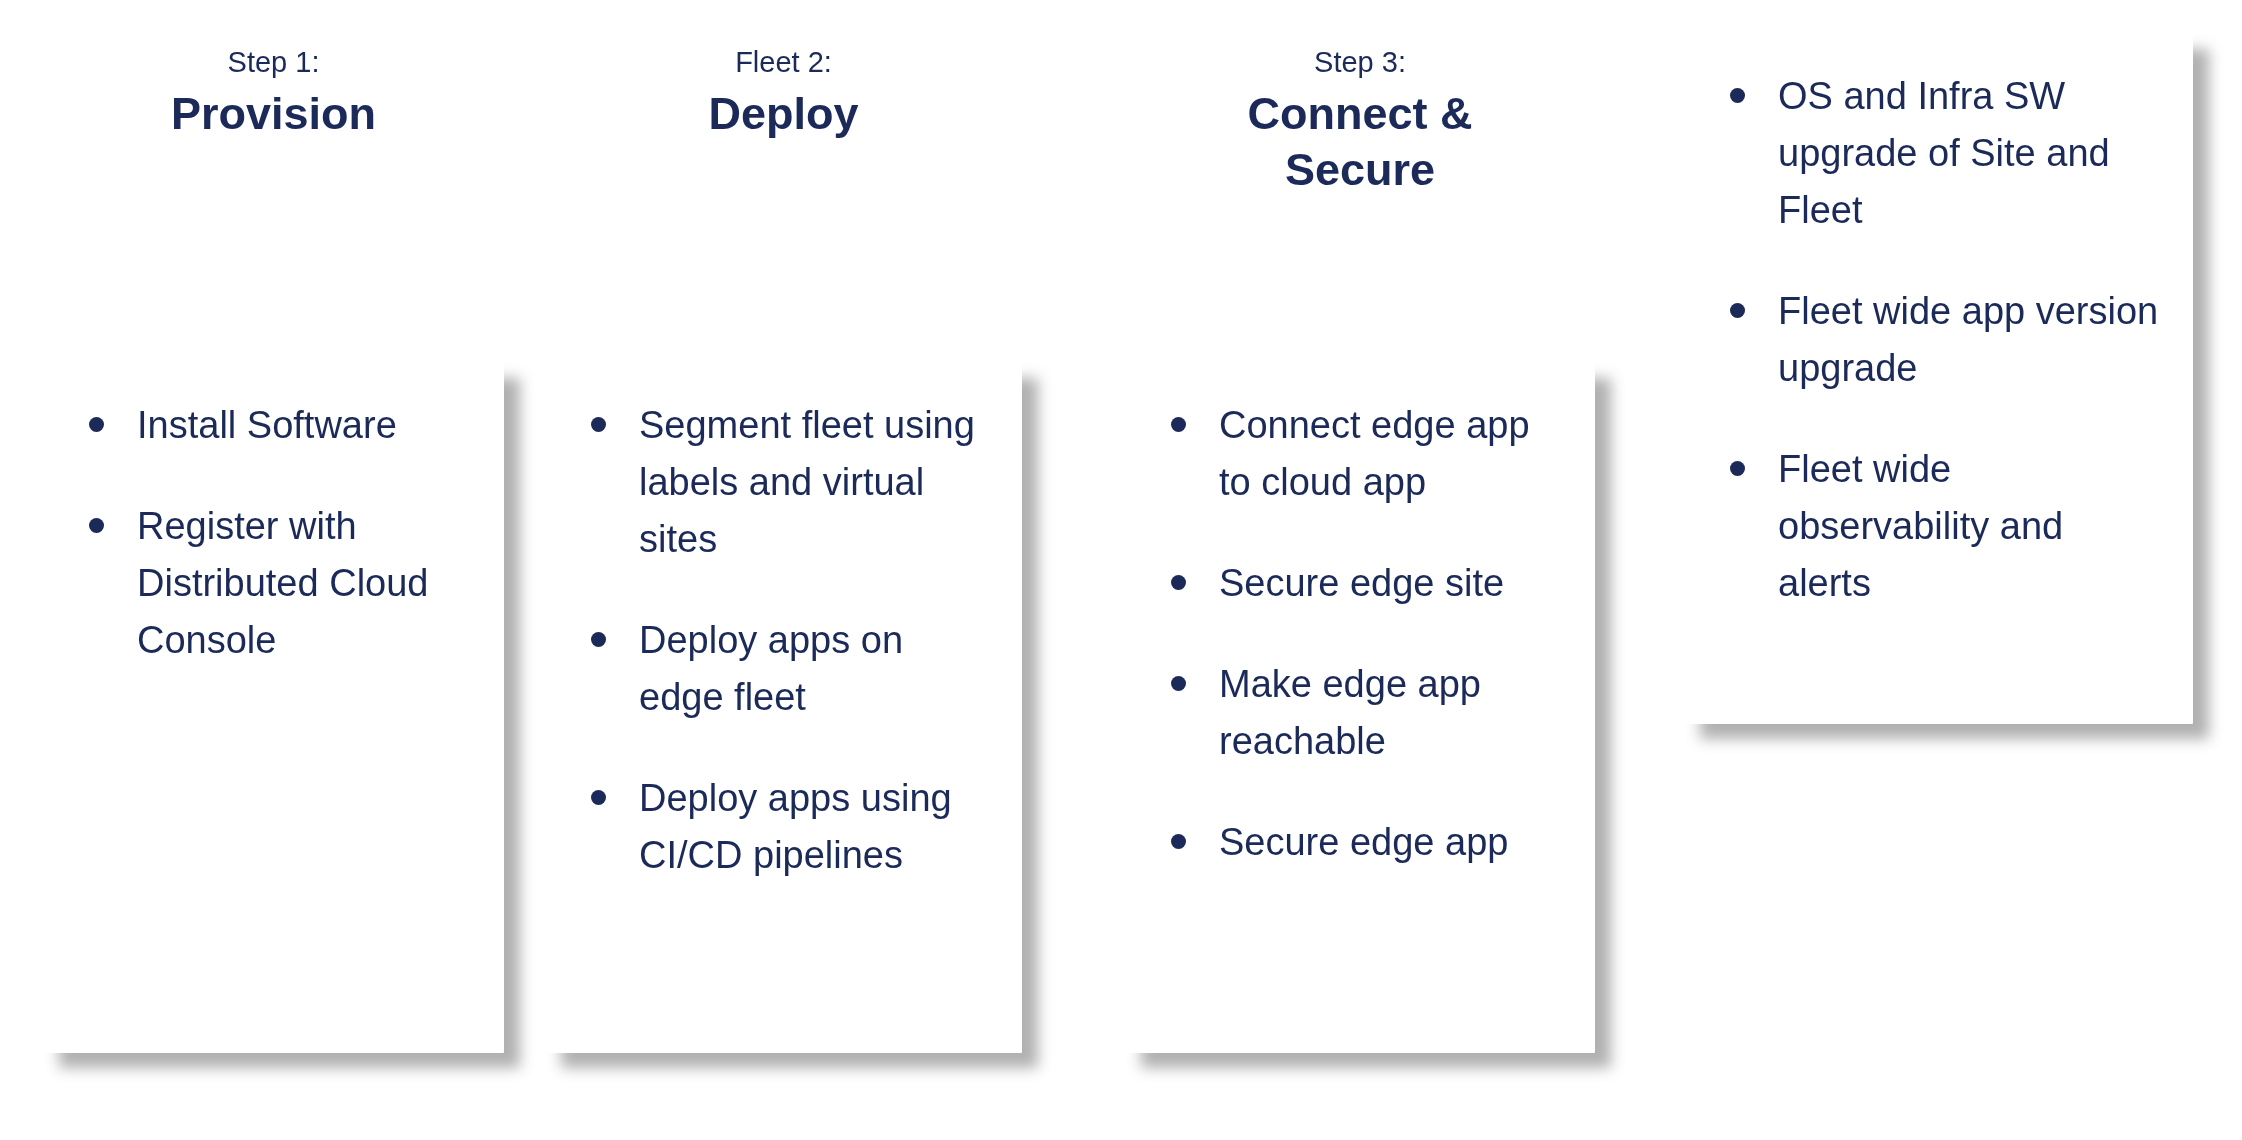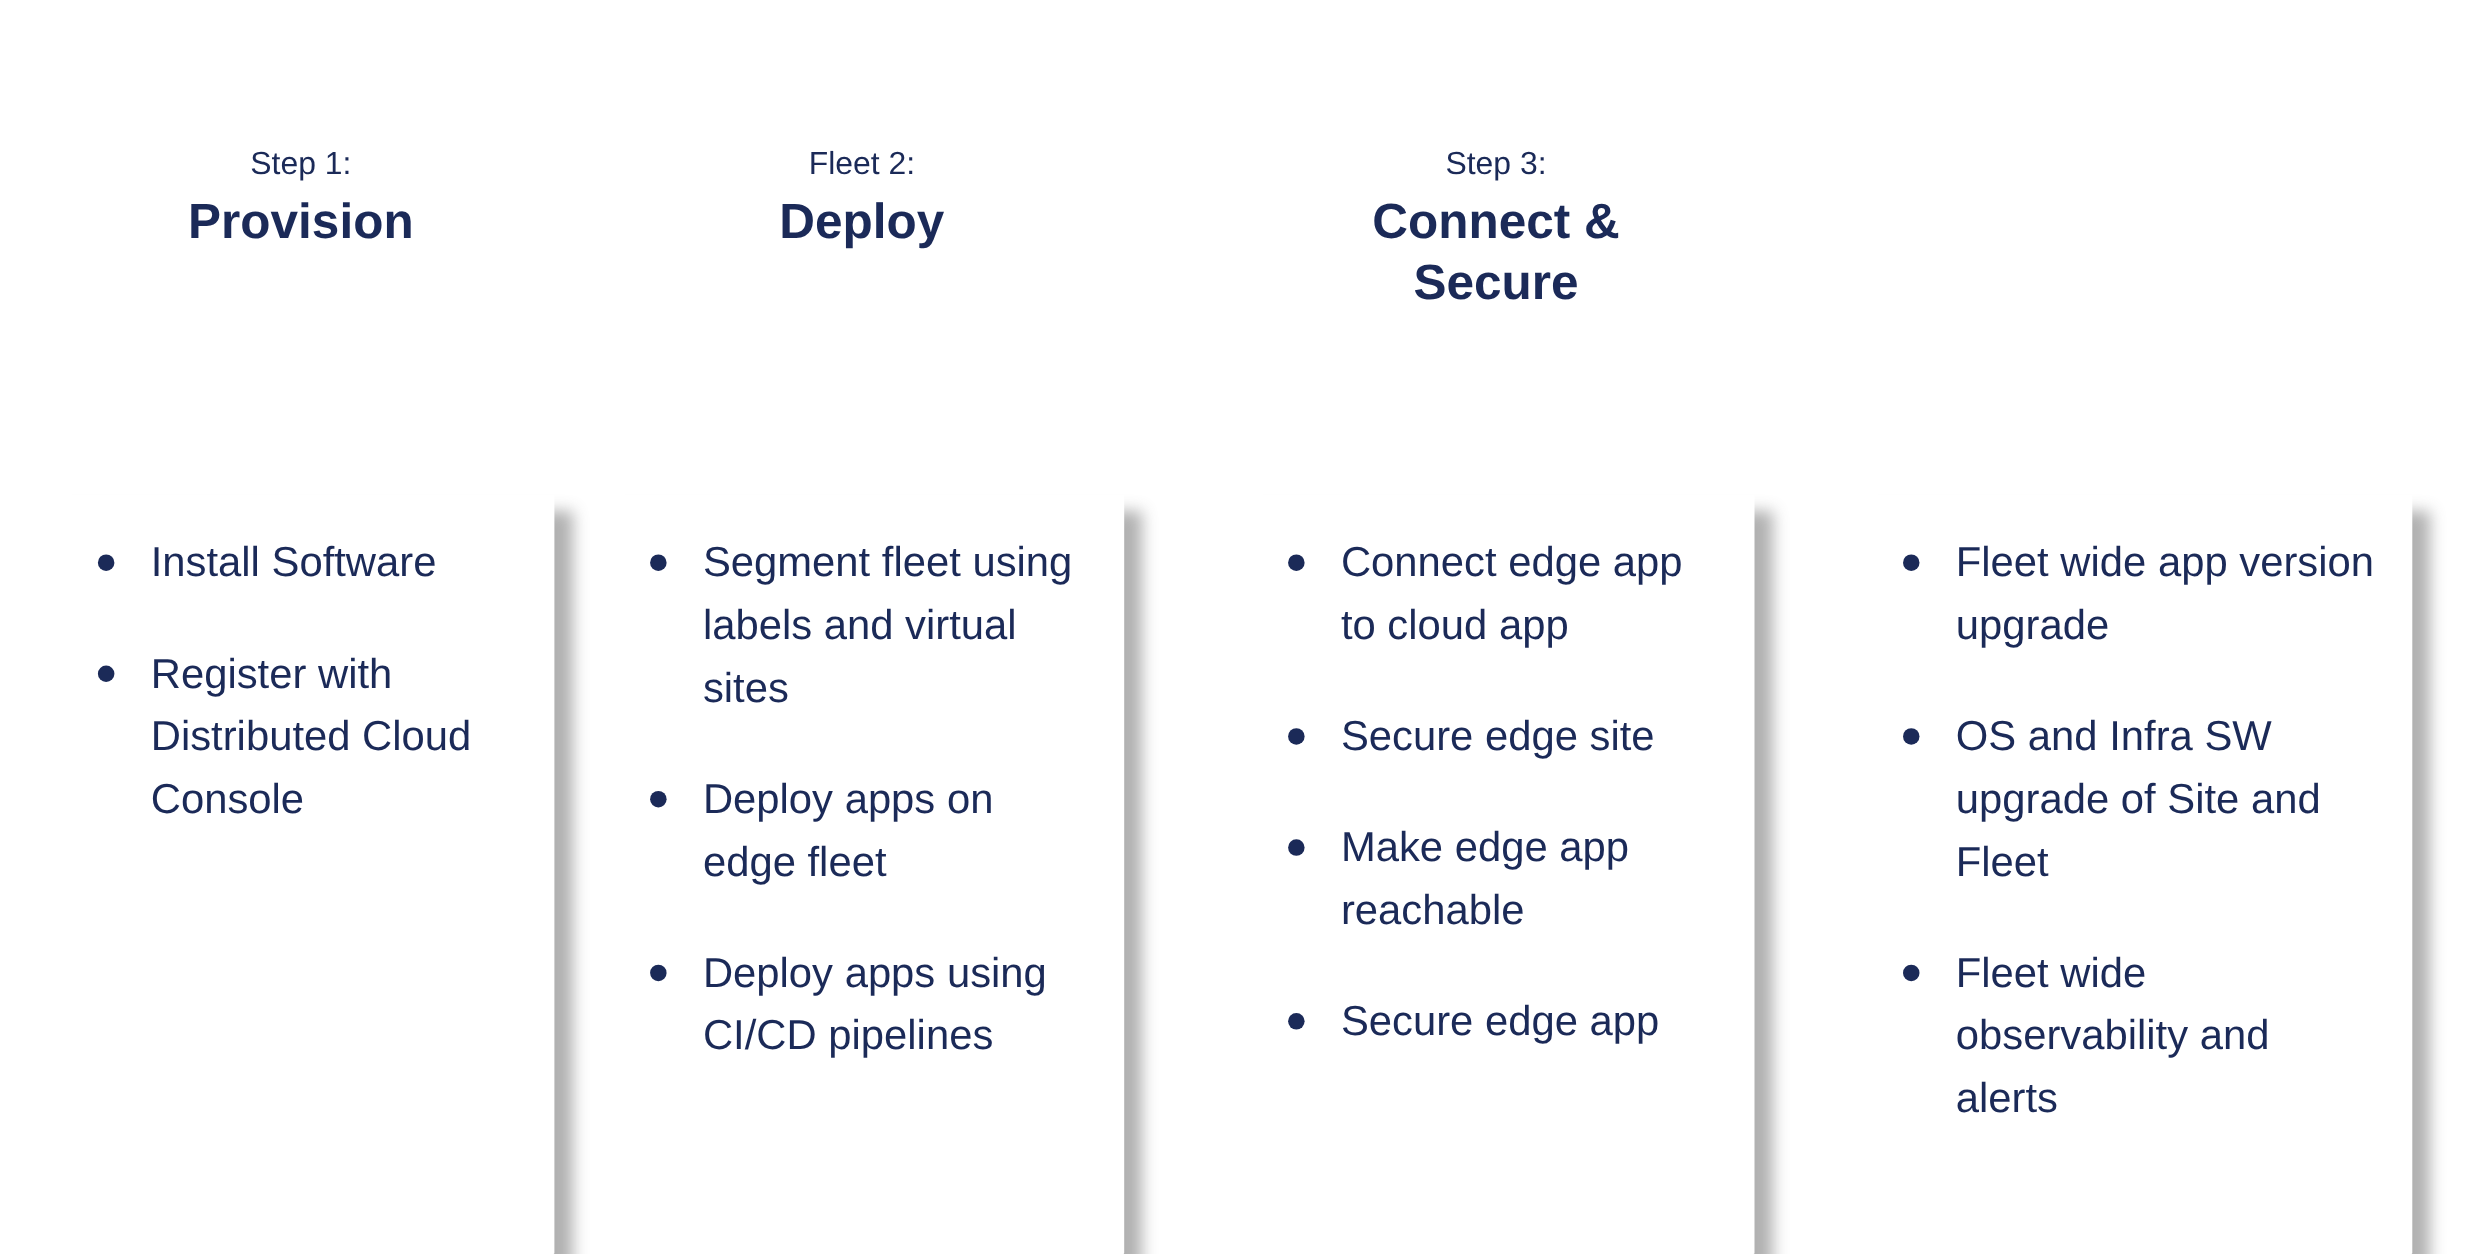--- a/index.html
+++ b/index.html
@@ -12,23 +12,23 @@
   body {
     width: 2242px;
     height: 1140px;
     font-family: "Liberation Sans", "DejaVu Sans", sans-serif;
     color: var(--text);
     overflow: hidden;
   }
   .page {
     width: 2242px;
     height: 1140px;
-    padding: 44px 49px 0 43px;
+    padding: 34px 49px 0 43px;
     display: flex;
-    align-items: flex-end;
+    align-items: flex-start;
   }
   .col { display: flex; flex-direction: column; }
   .col-1 { width: 461px; }
   .col-2 { width: 477px; margin-left: 41px; }
   .col-3 { width: 470px; margin-left: 103px; }
   .col-4 { width: 509px; margin-left: 89px; }
 
   .hdr {
     height: 329px;
     text-align: center;
@@ -146,25 +146,25 @@
         </li>
       </ul>
     </div>
   </div>
 
   <div class="col col-4">
     <div class="card">
       <ul class="bullets">
         <li class="bullet">
           <span class="dot"></span>
-          <span>Fleet wide app version upgrade</span>
+          <span>OS and Infra SW upgrade of Site and Fleet</span>
         </li>
         <li class="bullet">
           <span class="dot"></span>
-          <span>OS and Infra SW upgrade of Site and Fleet</span>
+          <span>Fleet wide app version upgrade</span>
         </li>
         <li class="bullet">
           <span class="dot"></span>
           <span>Fleet wide observability and alerts</span>
         </li>
       </ul>
     </div>
   </div>
 
 </div>

